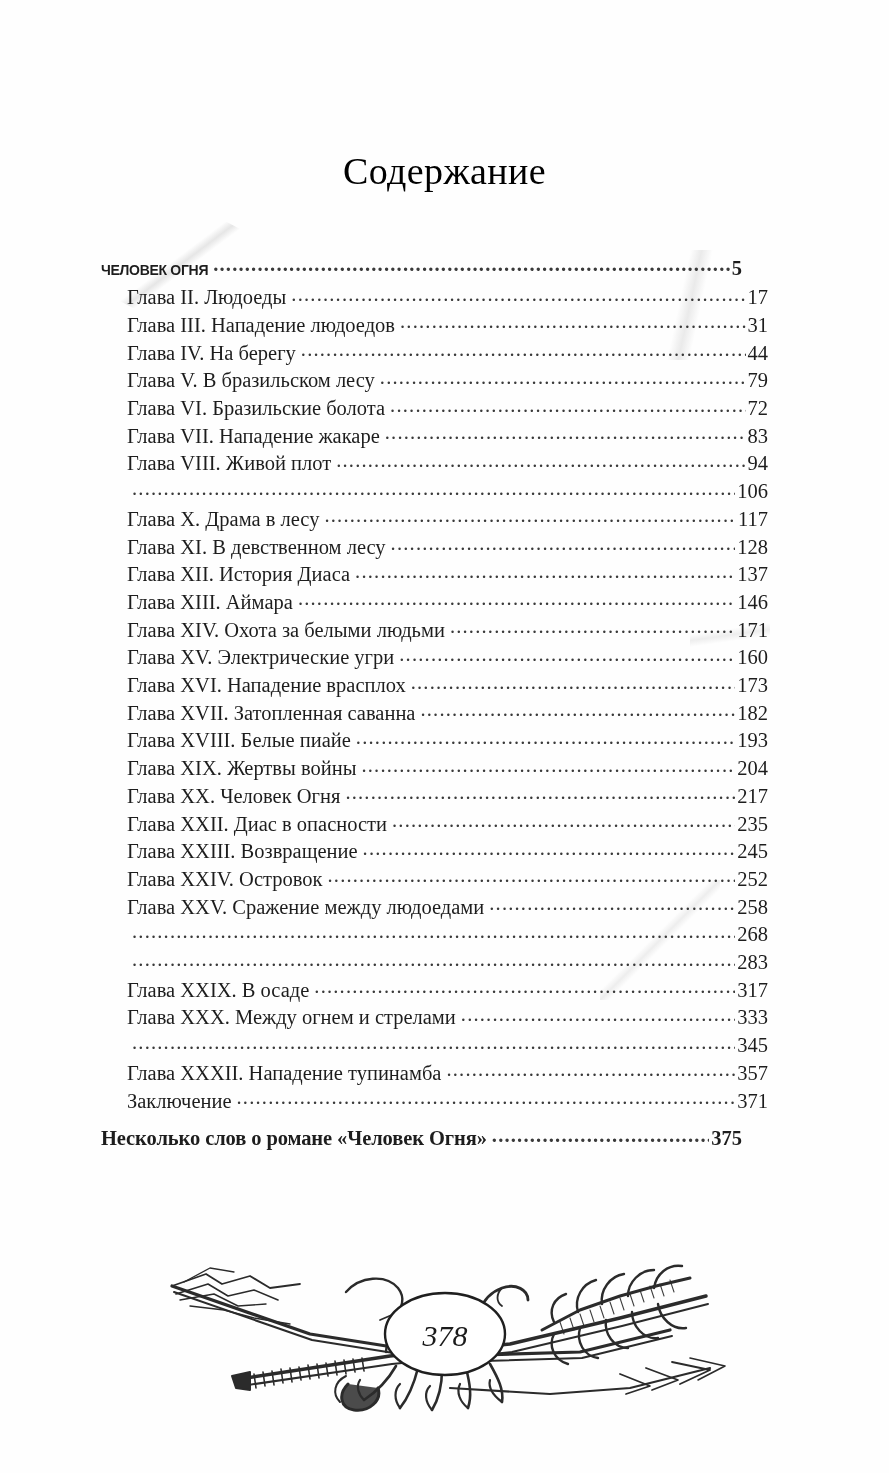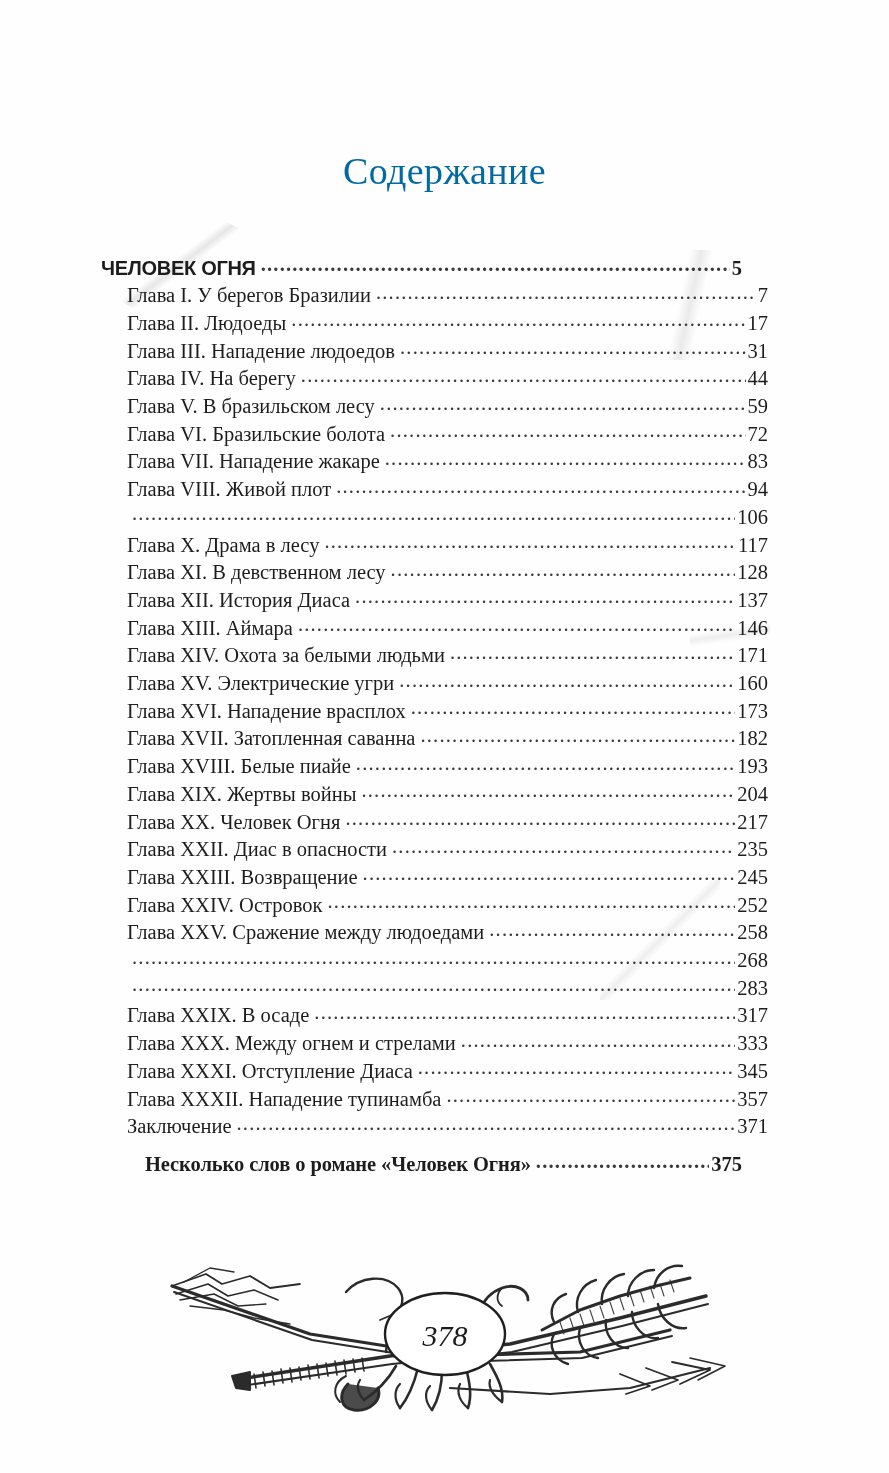--- a/index.html
+++ b/index.html
@@ -44,21 +44,21 @@
   .toc-title {
     position: absolute;
     left: 0;
     right: 0;
     top: 152px;
     text-align: center;
     font-size: 38px;
     font-weight: 400;
     letter-spacing: .4px;
     line-height: 1;
-    color: #0369a1;
+    color: #000000;
   }
 
   .toc {
     position: absolute;
     left: 101px;
     top: 254px;
     width: 641px;
   }
 
   .toc-row {
@@ -71,33 +71,33 @@
     color: #1d1d1d;
   }
 
   .toc-row.level-part {
     font-weight: bold;
     font-size: 20.5px;
     letter-spacing: -0.1px;
     font-stretch: condensed;
     padding-left: 0;
   }
-  .toc-row.level-part .row-label { font-family: "Liberation Sans", sans-serif; font-weight: 700; letter-spacing: -0.3px; font-size: 20px; }
+  .toc-row.level-part .row-label { font-family: "Liberation Sans", sans-serif; font-weight: 700; letter-spacing: -0.3px; font-size: 14px; }
 
   .toc-row.level-chapter {
     padding-left: 26px;
   }
 
   .toc-row.level-appendix {
     font-weight: bold;
     padding-left: 0;
     margin-top: 10px;
     font-size: 20.5px;
   }
-  .toc-row.level-appendix .row-label { font-weight: 700; letter-spacing: -0.1px; margin-left: 44px; }
+  .toc-row.level-appendix .row-label { font-weight: 700; letter-spacing: -0.1px; }
 
   .row-label {
     flex: 0 0 auto;
   }
 
   .row-leader {
     flex: 1 1 auto;
     overflow: hidden;
     margin: 0 2px 0 5px;
     position: relative;
@@ -151,43 +151,38 @@
 
   <div class="toc-title">Содержание</div>
 
   <div class="toc" id="toc-list">
       <div class="toc-row level-part">
         <span class="row-label">ЧЕЛОВЕК ОГНЯ</span>
         <span class="row-leader"></span>
         <span class="row-page">5</span>
       </div>
       <div class="toc-row level-chapter">
-        <span class="row-label">Глава I. У берегов Бразилии</span>
-        <span class="row-leader"></span>
-        <span class="row-page">7</span>
-      </div>
-      <div class="toc-row level-chapter">
         <span class="row-label">Глава II. Людоеды</span>
         <span class="row-leader"></span>
         <span class="row-page">17</span>
       </div>
       <div class="toc-row level-chapter">
         <span class="row-label">Глава III. Нападение людоедов</span>
         <span class="row-leader"></span>
         <span class="row-page">31</span>
       </div>
       <div class="toc-row level-chapter">
         <span class="row-label">Глава IV. На берегу</span>
         <span class="row-leader"></span>
         <span class="row-page">44</span>
       </div>
       <div class="toc-row level-chapter">
         <span class="row-label">Глава V. В бразильском лесу</span>
         <span class="row-leader"></span>
-        <span class="row-page">59</span>
+        <span class="row-page">79</span>
       </div>
       <div class="toc-row level-chapter">
         <span class="row-label">Глава VI. Бразильские болота</span>
         <span class="row-leader"></span>
         <span class="row-page">72</span>
       </div>
       <div class="toc-row level-chapter">
         <span class="row-label">Глава VII. Нападение жакаре</span>
         <span class="row-leader"></span>
         <span class="row-page">83</span>
@@ -288,21 +283,20 @@
         <span class="row-label">Глава XXIX. В осаде</span>
         <span class="row-leader"></span>
         <span class="row-page">317</span>
       </div>
       <div class="toc-row level-chapter">
         <span class="row-label">Глава XXX. Между огнем и стрелами</span>
         <span class="row-leader"></span>
         <span class="row-page">333</span>
       </div>
       <div class="toc-row level-chapter">
-        <span class="row-label">Глава XXXI. Отступление Диаса</span>
         <span class="row-leader"></span>
         <span class="row-page">345</span>
       </div>
       <div class="toc-row level-chapter">
         <span class="row-label">Глава XXXII. Нападение тупинамба</span>
         <span class="row-leader"></span>
         <span class="row-page">357</span>
       </div>
       <div class="toc-row level-chapter">
         <span class="row-label">Заключение</span>

